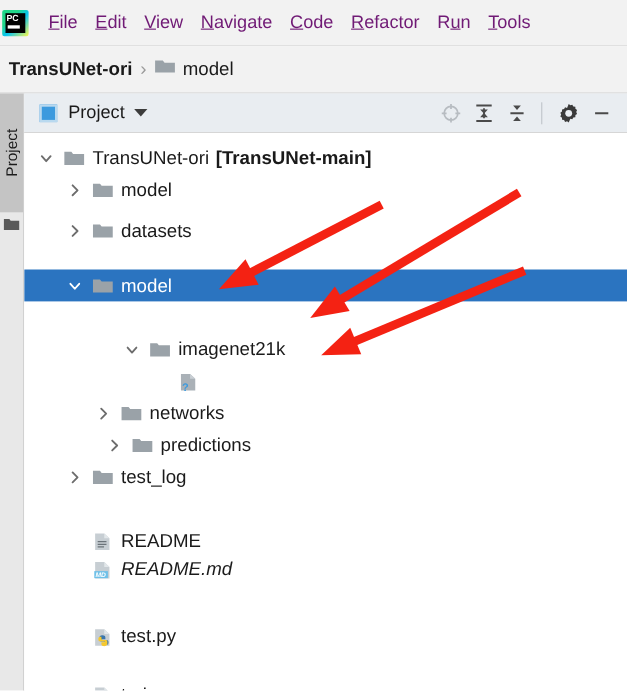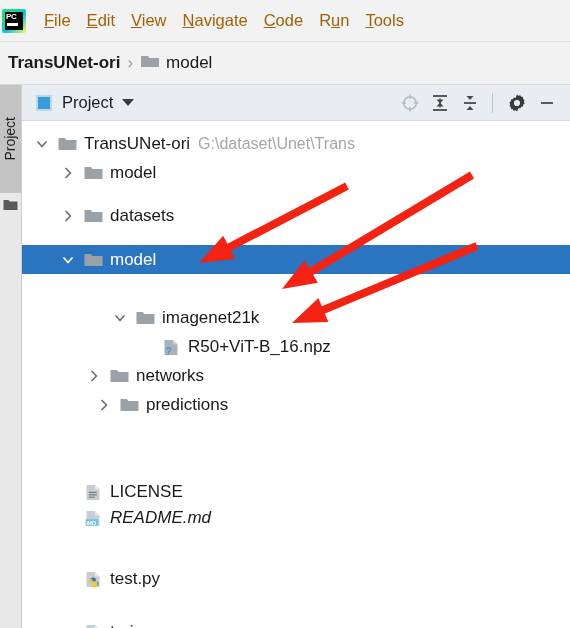--- a/index.html
+++ b/index.html
@@ -61,21 +61,21 @@
     font-family: "Liberation Sans", sans-serif;
   }
   .pc-logo .bar {
     position: absolute;
     left: 5px; top: 14px;
     width: 11px; height: 3px;
     background: #ffffff;
   }
   .menu-item {
     font-size: 16.5px;
-    color: #a16207;
+    color: #701a75;
     padding: 0 8px;
     cursor: default;
     white-space: nowrap;
     font-family: "Liberation Sans", sans-serif;
   }
   .menu-item .mn {
     text-decoration: underline;
   }
 
   
@@ -258,20 +258,21 @@
     <div class="pc-logo">
       <div class="inner"></div>
       <div class="pc-text">PC</div>
       <div class="bar"></div>
     </div>
     <div class="menu-item"><span class="mn">F</span>ile</div>
     <div class="menu-item"><span class="mn">E</span>dit</div>
     <div class="menu-item"><span class="mn">V</span>iew</div>
     <div class="menu-item"><span class="mn">N</span>avigate</div>
     <div class="menu-item"><span class="mn">C</span>ode</div>
+    <div class="menu-item"><span class="mn">R</span>efactor</div>
     <div class="menu-item">R<span class="mn">u</span>n</div>
     <div class="menu-item"><span class="mn">T</span>ools</div>
   </div>
 
   <div class="breadcrumb">
     <span class="crumb-root">TransUNet-ori</span>
     <span class="crumb-sep">›</span>
     <span>
       <svg width="20" height="15" viewBox="0 0 20 15">
         <path d="M1 2 h7 l1.6 2 H19 v9 H1 Z" fill="#9aa2a8"></path>
@@ -343,36 +344,36 @@
         <span class="chev">
           <svg width="16" height="16" viewBox="0 0 16 16">
             <polyline points="4,6 8,10.5 12,6" fill="none" stroke="#6d6d6d" stroke-width="1.7" stroke-linecap="round" stroke-linejoin="round"></polyline>
           </svg>
         </span>
         <span style="width: 8px; flex: 0 0 auto;"></span>
         <span class="ficon"><svg width="19" height="16" viewBox="0 0 19 16">
             <path d="M0.5 2 h6.4 l1.5 1.9 H18.5 V14 H0.5 Z" fill="#9aa2a8"></path>
           </svg></span>
         <span class="label">TransUNet-ori</span>
-        <span class="label-path">G:\dataset\Unet\Trans</span>
+        <span class="label-bold">[TransUNet-main]</span>
       </div>
       <div class="row" style="top: 37px;">
         <div style="width: 38px; flex: 0 0 auto;"></div>
         <span class="chev">
           <svg width="16" height="16" viewBox="0 0 16 16">
             <polyline points="6,3.5 10.5,8 6,12.5" fill="none" stroke="#6d6d6d" stroke-width="1.7" stroke-linecap="round" stroke-linejoin="round"></polyline>
           </svg>
         </span>
         <span style="width: 8px; flex: 0 0 auto;"></span>
         <span class="ficon"><svg width="19" height="16" viewBox="0 0 19 16">
             <path d="M0.5 2 h6.4 l1.5 1.9 H18.5 V14 H0.5 Z" fill="#9aa2a8"></path>
           </svg></span>
         <span class="label">model</span>
       </div>
-      <div class="row" style="top: 80px;">
+      <div class="row" style="top: 68px; align-items: flex-end;">
         <div style="width: 38px; flex: 0 0 auto;"></div>
         <span class="chev">
           <svg width="16" height="16" viewBox="0 0 16 16">
             <polyline points="6,3.5 10.5,8 6,12.5" fill="none" stroke="#6d6d6d" stroke-width="1.7" stroke-linecap="round" stroke-linejoin="round"></polyline>
           </svg>
         </span>
         <span style="width: 8px; flex: 0 0 auto;"></span>
         <span class="ficon"><svg width="19" height="16" viewBox="0 0 19 16">
             <path d="M0.5 2 h6.4 l1.5 1.9 H18.5 V14 H0.5 Z" fill="#9aa2a8"></path>
           </svg></span>
@@ -406,21 +407,20 @@
       </div>
       <div class="row" style="top: 211px;">
         <div style="width: 116px; flex: 0 0 auto;"></div>
         <span class="chev"></span>
         <span style="width: 8px; flex: 0 0 auto;"></span>
         <span class="ficon"><svg width="18" height="17" viewBox="0 0 17 17">
             <path d="M2 1 h8.3 L15 5.4 V16 H2 Z" fill="#aab1b7"></path>
             <path d="M10.3 1 L15 5.4 h-4.7 Z" fill="#c9cfd4"></path>
             <text x="3" y="16" font-size="10" font-weight="bold" fill="#3c9ade" font-family="Liberation Sans, sans-serif">?</text>
           </svg></span>
-        <span class="label">R50+ViT-B_16.npz</span>
       </div>
       <div class="row" style="top: 240px; margin-left: 26px;">
         <div style="width: 38px; flex: 0 0 auto;"></div>
         <span class="chev">
           <svg width="16" height="16" viewBox="0 0 16 16">
             <polyline points="6,3.5 10.5,8 6,12.5" fill="none" stroke="#6d6d6d" stroke-width="1.7" stroke-linecap="round" stroke-linejoin="round"></polyline>
           </svg>
         </span>
         <span style="width: 8px; flex: 0 0 auto;"></span>
         <span class="ficon"><svg width="19" height="16" viewBox="0 0 19 16">
@@ -433,33 +433,46 @@
         <span class="chev">
           <svg width="16" height="16" viewBox="0 0 16 16">
             <polyline points="6,3.5 10.5,8 6,12.5" fill="none" stroke="#6d6d6d" stroke-width="1.7" stroke-linecap="round" stroke-linejoin="round"></polyline>
           </svg>
         </span>
         <span style="width: 8px; flex: 0 0 auto;"></span>
         <span class="ficon"><svg width="19" height="16" viewBox="0 0 19 16">
             <path d="M0.5 2 h6.4 l1.5 1.9 H18.5 V14 H0.5 Z" fill="#9aa2a8"></path>
           </svg></span>
         <span class="label">predictions</span>
+      </div>
+      <div class="row" style="top: 298px;">
+        <div style="width: 38px; flex: 0 0 auto;"></div>
+        <span class="chev">
+          <svg width="16" height="16" viewBox="0 0 16 16">
+            <polyline points="6,3.5 10.5,8 6,12.5" fill="none" stroke="#6d6d6d" stroke-width="1.7" stroke-linecap="round" stroke-linejoin="round"></polyline>
+          </svg>
+        </span>
+        <span style="width: 8px; flex: 0 0 auto;"></span>
+        <span class="ficon"><svg width="19" height="16" viewBox="0 0 19 16">
+            <path d="M0.5 2 h6.4 l1.5 1.9 H18.5 V14 H0.5 Z" fill="#9aa2a8"></path>
+          </svg></span>
+        <span class="label">test_log</span>
       </div>
       <div class="row" style="top: 356px;">
         <div style="width: 38px; flex: 0 0 auto;"></div>
         <span class="chev"></span>
         <span style="width: 8px; flex: 0 0 auto;"></span>
         <span class="ficon"><svg width="18" height="17" viewBox="0 0 17 17">
             <path d="M2 1 h8.3 L15 5.4 V16 H2 Z" fill="#c7ced3"></path>
             <path d="M10.3 1 L15 5.4 h-4.7 Z" fill="#e2e7ea"></path>
             <line x1="4.3" y1="8.4" x2="12.3" y2="8.4" stroke="#6b7379" stroke-width="1.1"></line>
             <line x1="4.3" y1="10.8" x2="12.3" y2="10.8" stroke="#6b7379" stroke-width="1.1"></line>
             <line x1="4.3" y1="13.2" x2="10.1" y2="13.2" stroke="#6b7379" stroke-width="1.1"></line>
           </svg></span>
-        <span class="label">LICENSE</span>
+        <span class="label">README</span>
       </div>
       <div class="row" style="top: 382px; font-style: italic;">
         <div style="width: 38px; flex: 0 0 auto;"></div>
         <span class="chev"></span>
         <span style="width: 8px; flex: 0 0 auto;"></span>
         <span class="ficon"><svg width="18" height="17" viewBox="0 0 17 17">
             <path d="M2 1 h8.3 L15 5.4 V16 H2 Z" fill="#c7ced3"></path>
             <path d="M10.3 1 L15 5.4 h-4.7 Z" fill="#e2e7ea"></path>
             <rect x="1.2" y="9.2" width="12.4" height="6.4" fill="#6fc0e8"></rect>
             <text x="2.3" y="14.5" font-size="6.1" font-weight="bold" fill="#ffffff" font-family="Liberation Sans, sans-serif">MD</text>

